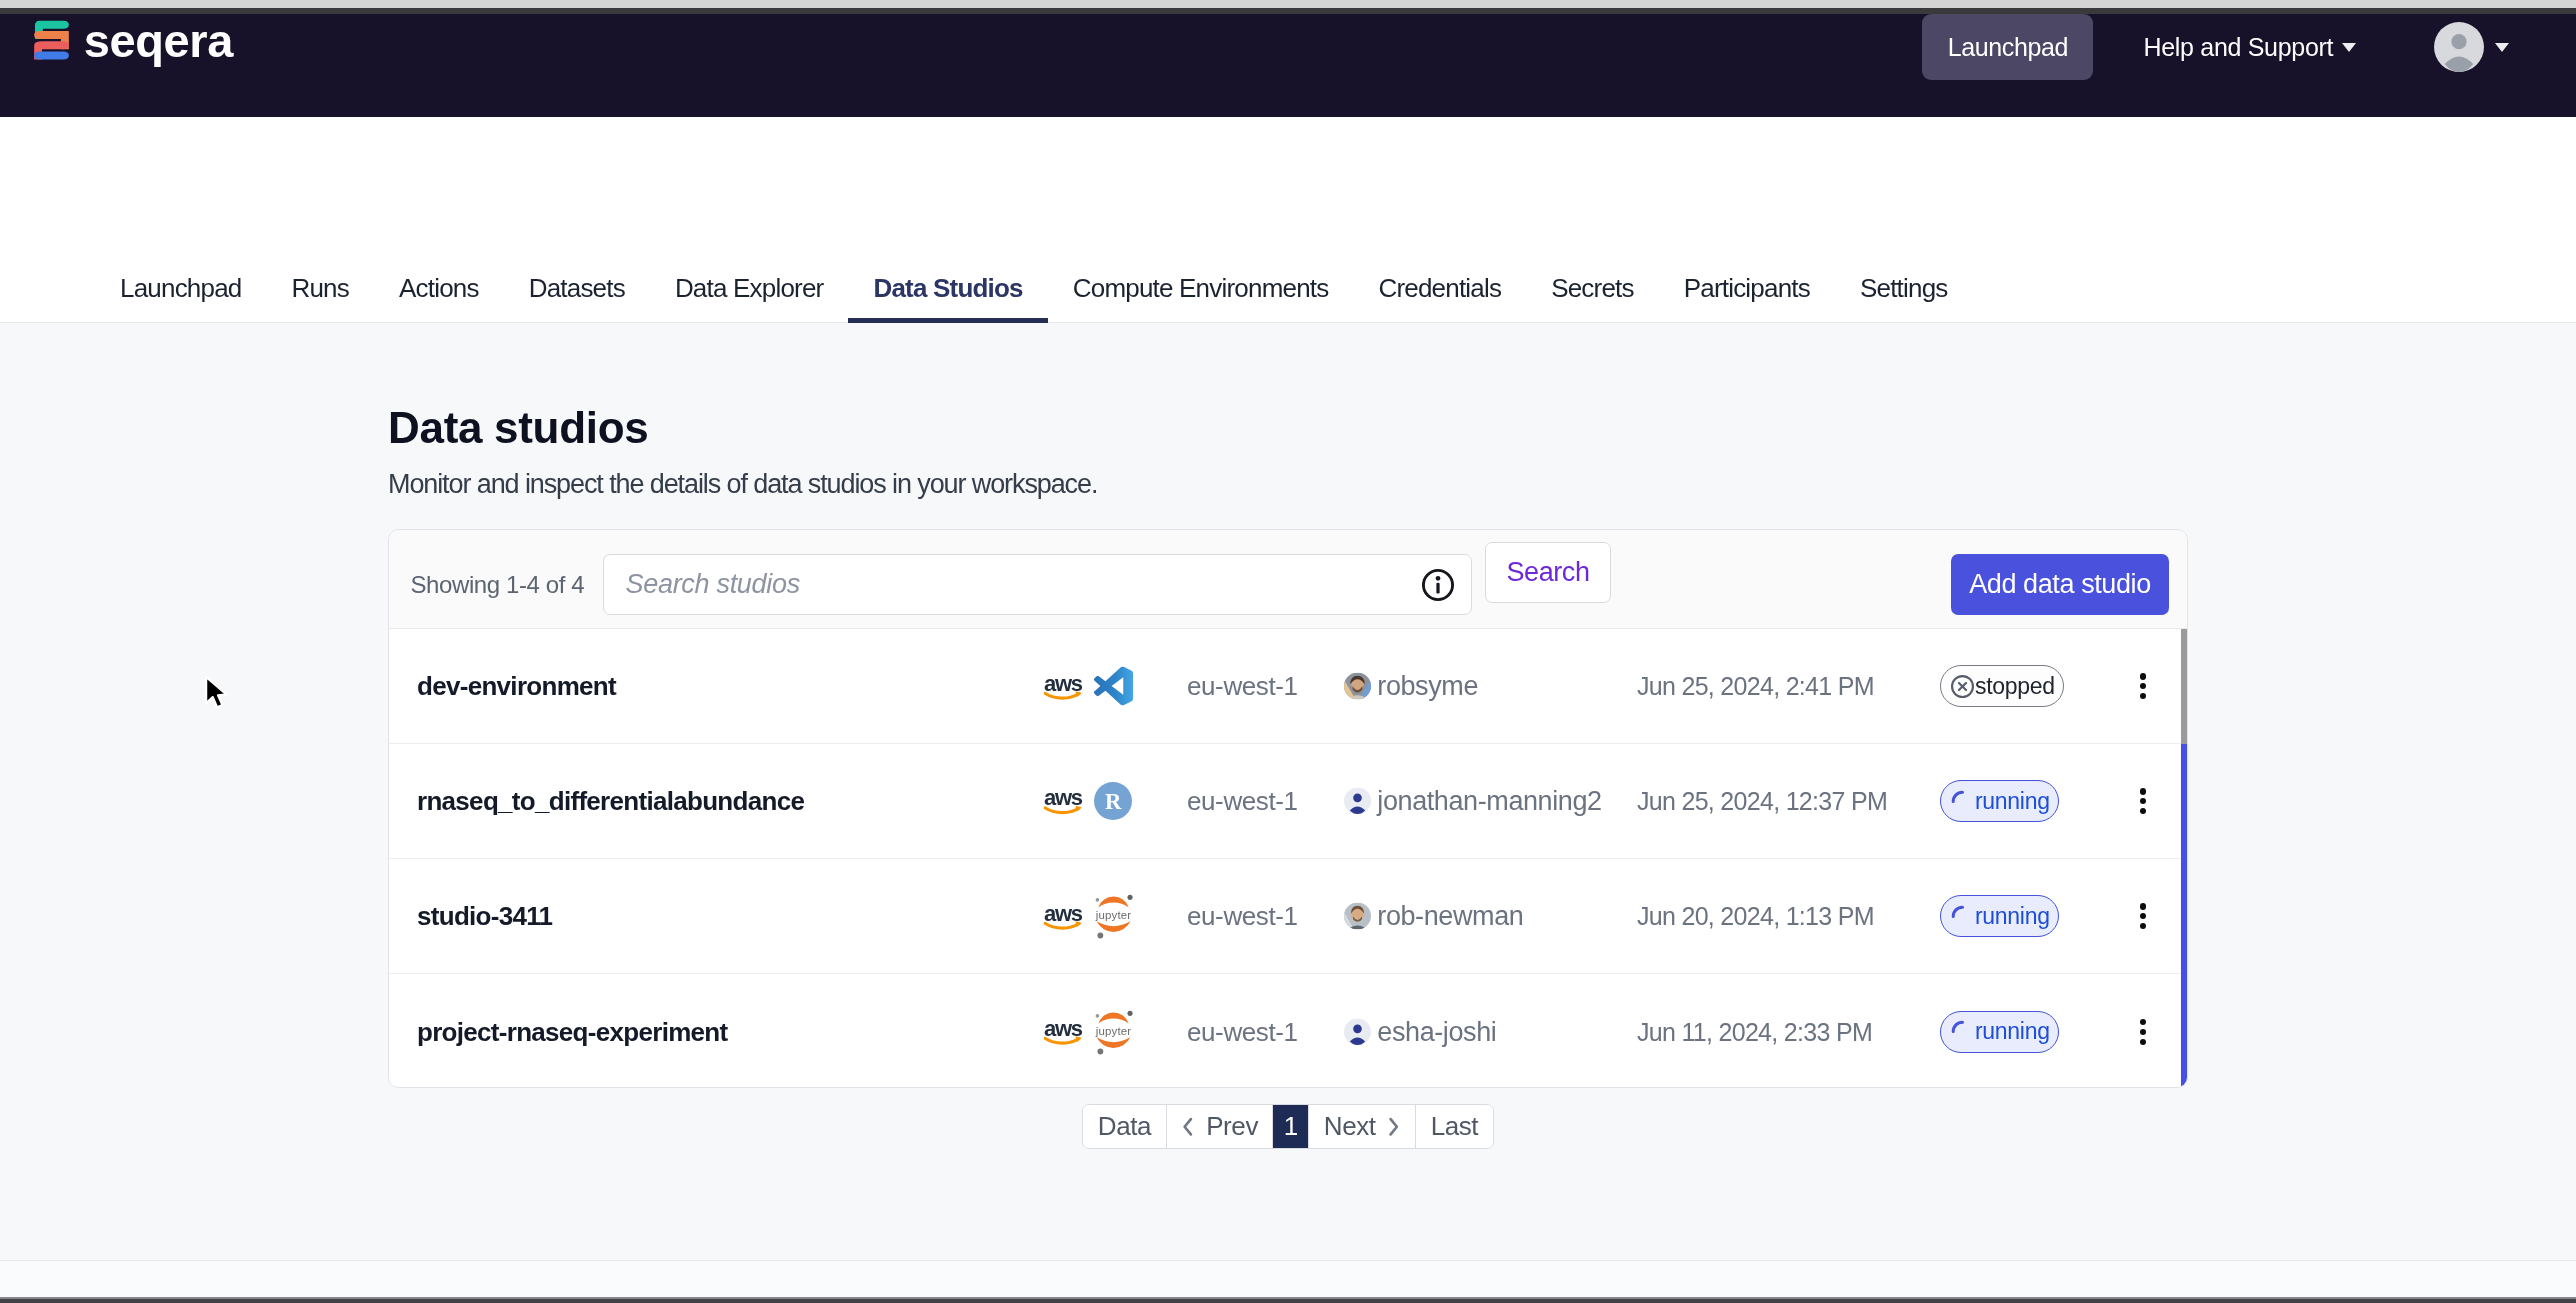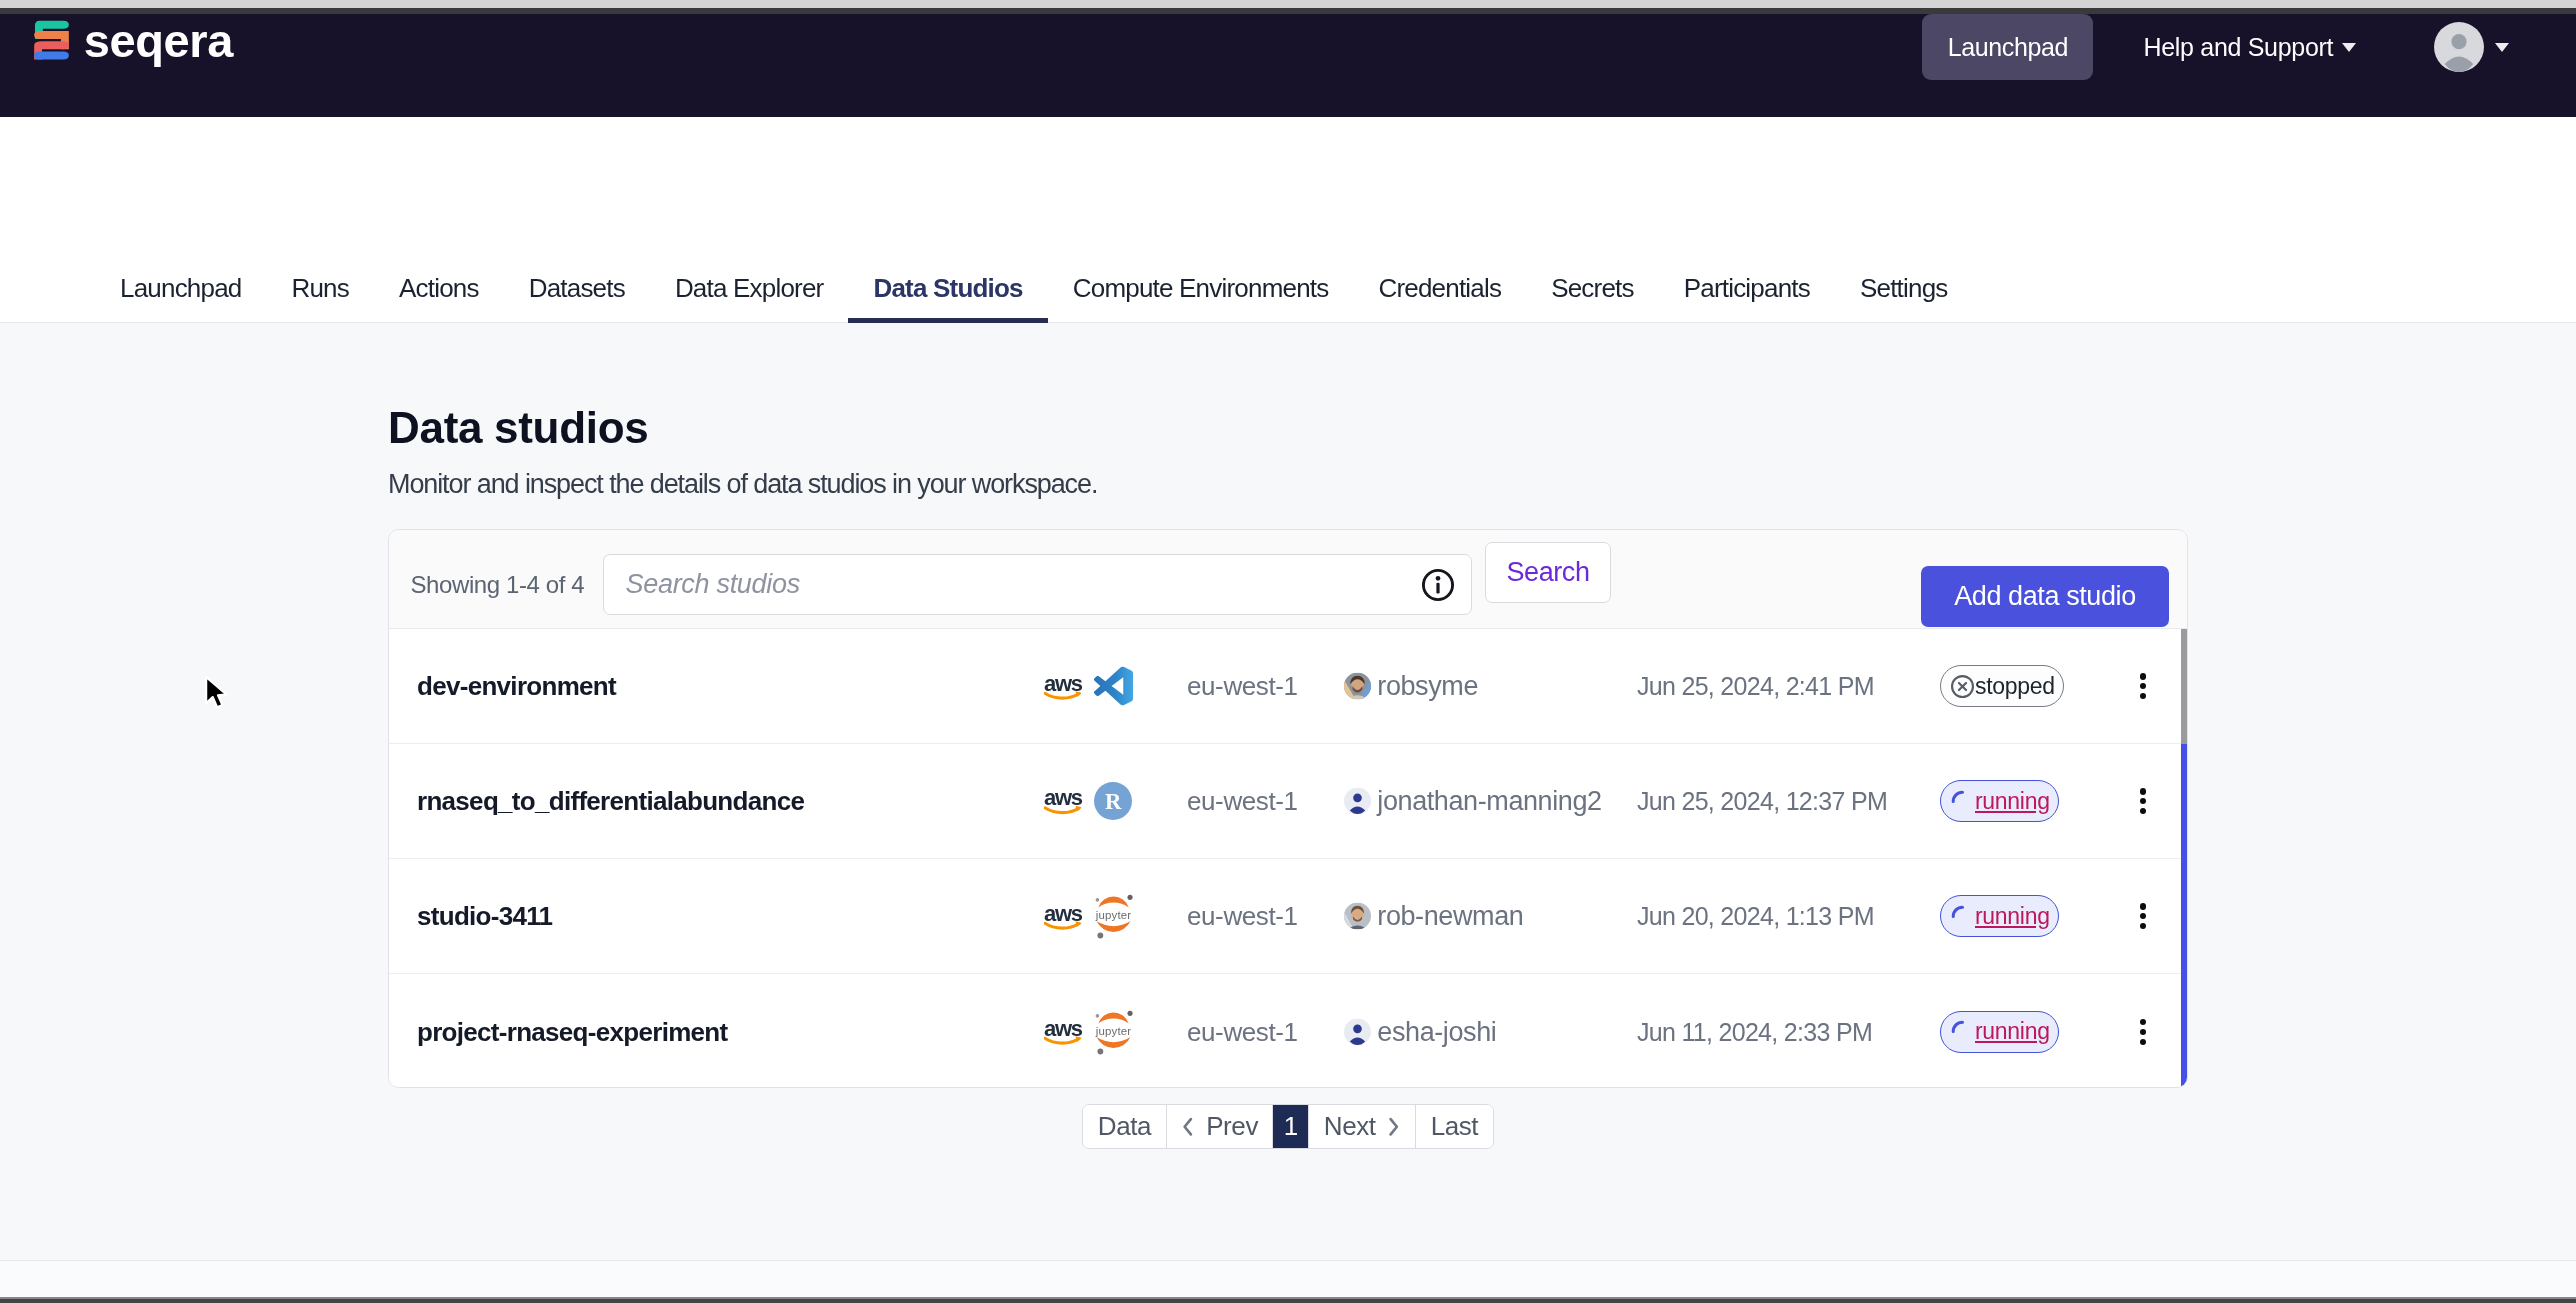--- a/index.html
+++ b/index.html
@@ -76,42 +76,42 @@
     padding:0 0 0 21.5px; font-family:inherit; font-size:27px; color:#1a202c; letter-spacing:-0.3px;
   }
   .search-input::placeholder { color:#8d93a0; font-style:italic; }
   .info-btn { width:66px; height:100%; display:flex; align-items:center; justify-content:center; cursor:pointer; }
   .btn-search {
     position:absolute; left:1096px; top:12px; width:126px; height:61px;
     background:#fff; border:0.9px solid #d7dade; border-radius:7.2px;
     font-family:inherit; font-size:27px; color:#6d28d9; letter-spacing:-0.4px; cursor:pointer;
   }
   .btn-add {
-    position:absolute; right:18px; top:36px; width:248px; height:61px;
+    position:absolute; right:18px; top:24px; width:218px; height:61px;
     background:#4a51dc; border:none; border-radius:7.2px;
     font-family:inherit; font-size:27px; color:#ffffff; letter-spacing:-0.4px; cursor:pointer;
   }
 
   .row { height:115px; border-bottom:0.9px solid #ecedef; position:relative; background:#fff; }
   .row:last-child { border-bottom:none; }
   .cell { position:absolute; top:50%; transform:translateY(-50%); }
   .c-name { left:28px; font-size:26px; font-weight:700; color:#141a28; letter-spacing:-0.7px; }
   .c-icons { left:655px; display:flex; align-items:center; gap:10.8px; }
   .icon-box { width:39px; display:flex; align-items:center; justify-content:center; }
   .c-region { left:798px; font-size:26px; color:#6b7280; letter-spacing:-0.4px; }
   .c-user { left:955px; display:flex; align-items:center; gap:6.3px; }
   .c-user .uname { font-size:27px; color:#6b7280; letter-spacing:-0.4px; }
   .c-date { left:1248px; font-size:25px; color:#6b7280; letter-spacing:-0.7px; }
   .c-badge { left:1551px; }
   .badge {
     height:42px; border-radius:21.5px; display:inline-flex; align-items:center;
     padding:0 8px 0 9px; font-size:23px; letter-spacing:-0.3px;
   }
   .badge-stopped { background:#fdfdfd; border:1.8px solid #767b85; color:#20262f; }
-  .badge-running { background:#e9ecfc; border:1.8px solid #4453da; color:#be185d;text-decoration:underline; }
+  .badge-running { background:#e9ecfc; border:1.8px solid #4453da; color:#1d4ed8; }
   .c-kebab { left:1739px; padding:9px 11.7px; cursor:pointer; }
   .kebab { display:flex; flex-direction:column; gap:3.6px; }
   .kebab span { }
   .kebab span { width:6.3px; height:6.3px; border-radius:50%; background:#0b0d10; }
 
   .vscroll { position:absolute; top:99px; right:0; width:6.3px; height:460px; background:#4450e6; }
   .vthumb { width:6.3px; height:115px; background:#9b9b9e; }
 
   .pagination {
     margin-top:16px; display:flex; justify-content:center;

